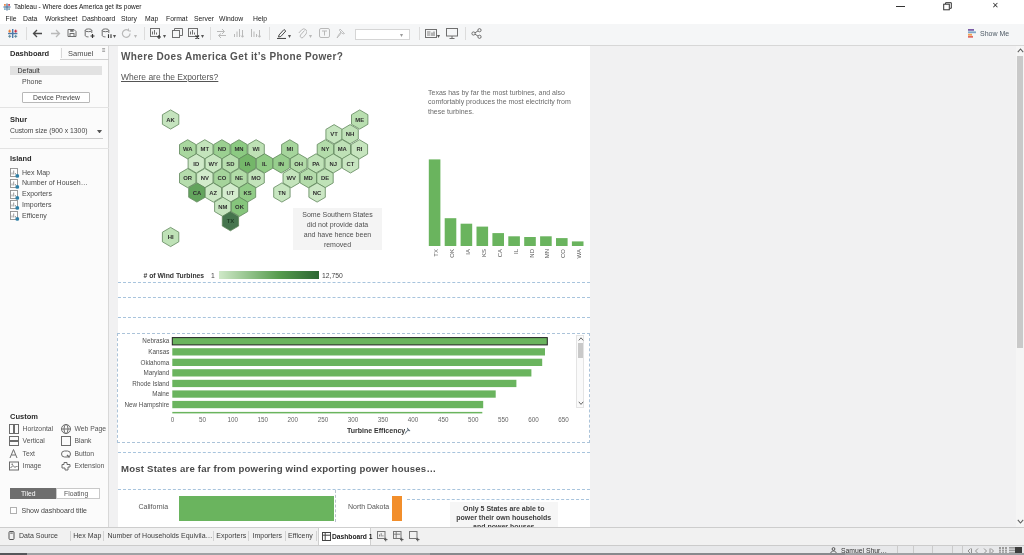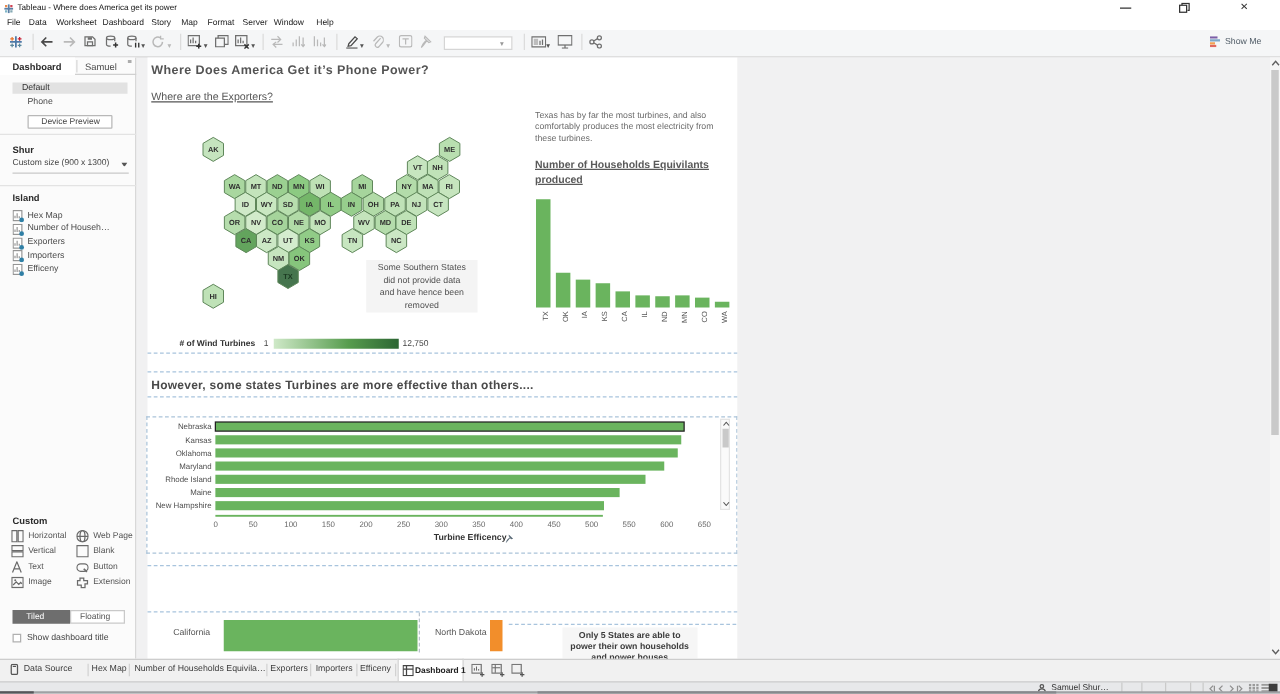--- a/index.html
+++ b/index.html
@@ -328,21 +328,20 @@
 <div class="abs" style="left:293px;top:209.5px;width:89px;text-align:center;font-size:7px;color:#4f4f4f;line-height:10px">Some Southern States<br>did not provide data<br>and have hence been<br>removed</div>
 
 
 <span class="abs" style="left:143.5px;top:271.5px;font-size:6.8px;font-weight:600;color:#333"># of Wind Turbines</span>
 <span class="abs" style="left:211px;top:271.5px;font-size:6.8px;color:#444">1</span>
 <div class="abs" style="left:219px;top:271.3px;width:100px;height:8px;background:linear-gradient(90deg,#cfe9c8,#579c4e 60%,#2c6633)"></div>
 <span class="abs" style="left:322px;top:271.5px;font-size:6.8px;color:#444">12,750</span>
 
 
 <div class="abs" style="left:428px;top:87.5px;width:158px;font-size:7px;color:#6b6b6b;line-height:9.7px">Texas has by far the most turbines, and also comfortably produces the most electricity from these turbines.</div>
-<div class="abs" style="left:428px;top:126px;width:152px;font-size:8.4px;font-weight:600;color:#595959;line-height:11.5px;text-decoration:underline">Number of Households Equivilants produced</div>
 <svg class="abs" style="left:420px;top:150px" width="170" height="125" viewBox="420 150 170 125" font-family="Liberation Sans, sans-serif">
 <rect x="428.8" y="159.4" width="11.6" height="86.6" fill="#6ab45e"></rect>
 <text x="434.6" y="249" text-anchor="end" font-size="6" fill="#565656" transform="rotate(-90 434.6 249)" dominant-baseline="middle" dy="2">TX</text>
 <rect x="444.7" y="218.2" width="11.6" height="27.8" fill="#6ab45e"></rect>
 <text x="450.5" y="249" text-anchor="end" font-size="6" fill="#565656" transform="rotate(-90 450.5 249)" dominant-baseline="middle" dy="2">OK</text>
 <rect x="460.6" y="223.7" width="11.6" height="22.3" fill="#6ab45e"></rect>
 <text x="466.4" y="249" text-anchor="end" font-size="6" fill="#565656" transform="rotate(-90 466.4 249)" dominant-baseline="middle" dy="2">IA</text>
 <rect x="476.5" y="226.6" width="11.6" height="19.4" fill="#6ab45e"></rect>
 <text x="482.3" y="249" text-anchor="end" font-size="6" fill="#565656" transform="rotate(-90 482.3 249)" dominant-baseline="middle" dy="2">KS</text>
 <rect x="492.4" y="233.1" width="11.6" height="12.9" fill="#6ab45e"></rect>
@@ -360,21 +359,20 @@
 </svg>
 
 <div style="position:absolute;left:117.5px;top:281.5px;width:472.0px;height:0;border-top:1px dashed #a8c4dd"></div>
 <div style="position:absolute;left:117.5px;top:297.3px;width:472.0px;height:0;border-top:1px dashed #a8c4dd"></div>
 <div style="position:absolute;left:117.5px;top:317.3px;width:472.0px;height:0;border-top:1px dashed #a8c4dd"></div>
 <div style="position:absolute;left:117.5px;top:452.3px;width:472.0px;height:0;border-top:1px dashed #a8c4dd"></div>
 <div style="position:absolute;left:117.5px;top:488.7px;width:472.0px;height:0;border-top:1px dashed #a8c4dd"></div>
 <div style="position:absolute;left:406.8px;top:498.8px;width:182px;height:0;border-top:1px dashed #a8c4dd"></div>
 <div style="position:absolute;left:335px;top:489.5px;width:0;height:32px;border-left:1px dashed #b9c2cc"></div>
 
-<span class="abs" style="left:121px;top:302.5px;font-size:9.6px;font-weight:700;color:#4a4a4a;letter-spacing:0.2px">However, some states Turbines are more effective than others....</span>
 
 
 <div class="abs" style="left:117px;top:333px;width:472.5px;height:109.5px;background:#fff;border:1px dashed #abc3d9"></div>
 <svg class="abs" style="left:117px;top:325px" width="472" height="115" viewBox="117 325 472 115" font-family="Liberation Sans, sans-serif">
 <rect x="172.3" y="337.6" width="375.0" height="7.3" fill="#6ab45e" stroke="#222" stroke-width="1"></rect>
 <text x="169.3" y="343.4" text-anchor="end" font-size="6.3" fill="#4f4f4f">Nebraska</text>
 <rect x="172.3" y="348.2" width="372.7" height="7.3" fill="#6ab45e"></rect>
 <text x="169.3" y="354.0" text-anchor="end" font-size="6.3" fill="#4f4f4f">Kansas</text>
 <rect x="172.3" y="358.7" width="369.9" height="7.3" fill="#6ab45e"></rect>
 <text x="169.3" y="364.5" text-anchor="end" font-size="6.3" fill="#4f4f4f">Oklahoma</text>
@@ -409,20 +407,21 @@
 
 <div class="abs" style="left:576px;top:334.5px;width:8px;height:73px;background:#fafafa;border:1px solid #e4e4e4"></div>
 <svg class="abs" style="left:577.5px;top:337px" width="6" height="4" viewBox="0 0 6 4" fill="none">
       <path d="M0.8 3.4L3 0.8L5.2 3.4" stroke="#555" stroke-width="0.9"></path>
     </svg>
 <div class="abs" style="left:577.5px;top:343px;width:5px;height:15px;background:#c9c9c9"></div>
 <svg class="abs" style="left:577.5px;top:400.5px" width="6" height="4" viewBox="0 0 6 4" fill="none">
       <path d="M0.8 0.8L3 3.4L5.2 0.8" stroke="#555" stroke-width="0.9"></path>
     </svg>
 
+<span class="abs" style="left:121px;top:462.5px;font-size:9.6px;font-weight:700;color:#4a4a4a;letter-spacing:0.2px">Most States are far from powering wind exporting power houses…</span>
 
 
 <span class="abs" style="left:138.5px;top:502.8px;font-size:7px;color:#555">California</span>
 <div class="abs" style="left:179.4px;top:495.5px;width:154.6px;height:25.5px;background:#6ab45e"></div>
 <span class="abs" style="left:348px;top:502.8px;font-size:7px;color:#555">North Dakota</span>
 <div class="abs" style="left:392.3px;top:495.5px;width:9.7px;height:25.5px;background:#f28e2b"></div>
 <div class="abs" style="left:450px;top:501.8px;width:107.5px;height:25.2px;background:#f6f6f6"></div>
 <div class="abs" style="left:450px;top:503.8px;width:107.5px;text-align:center;font-size:7px;font-weight:700;color:#3c3c3c;line-height:9px;white-space:nowrap">Only 5 States are able to<br>power their own households<br>and power houses</div>
 
 

